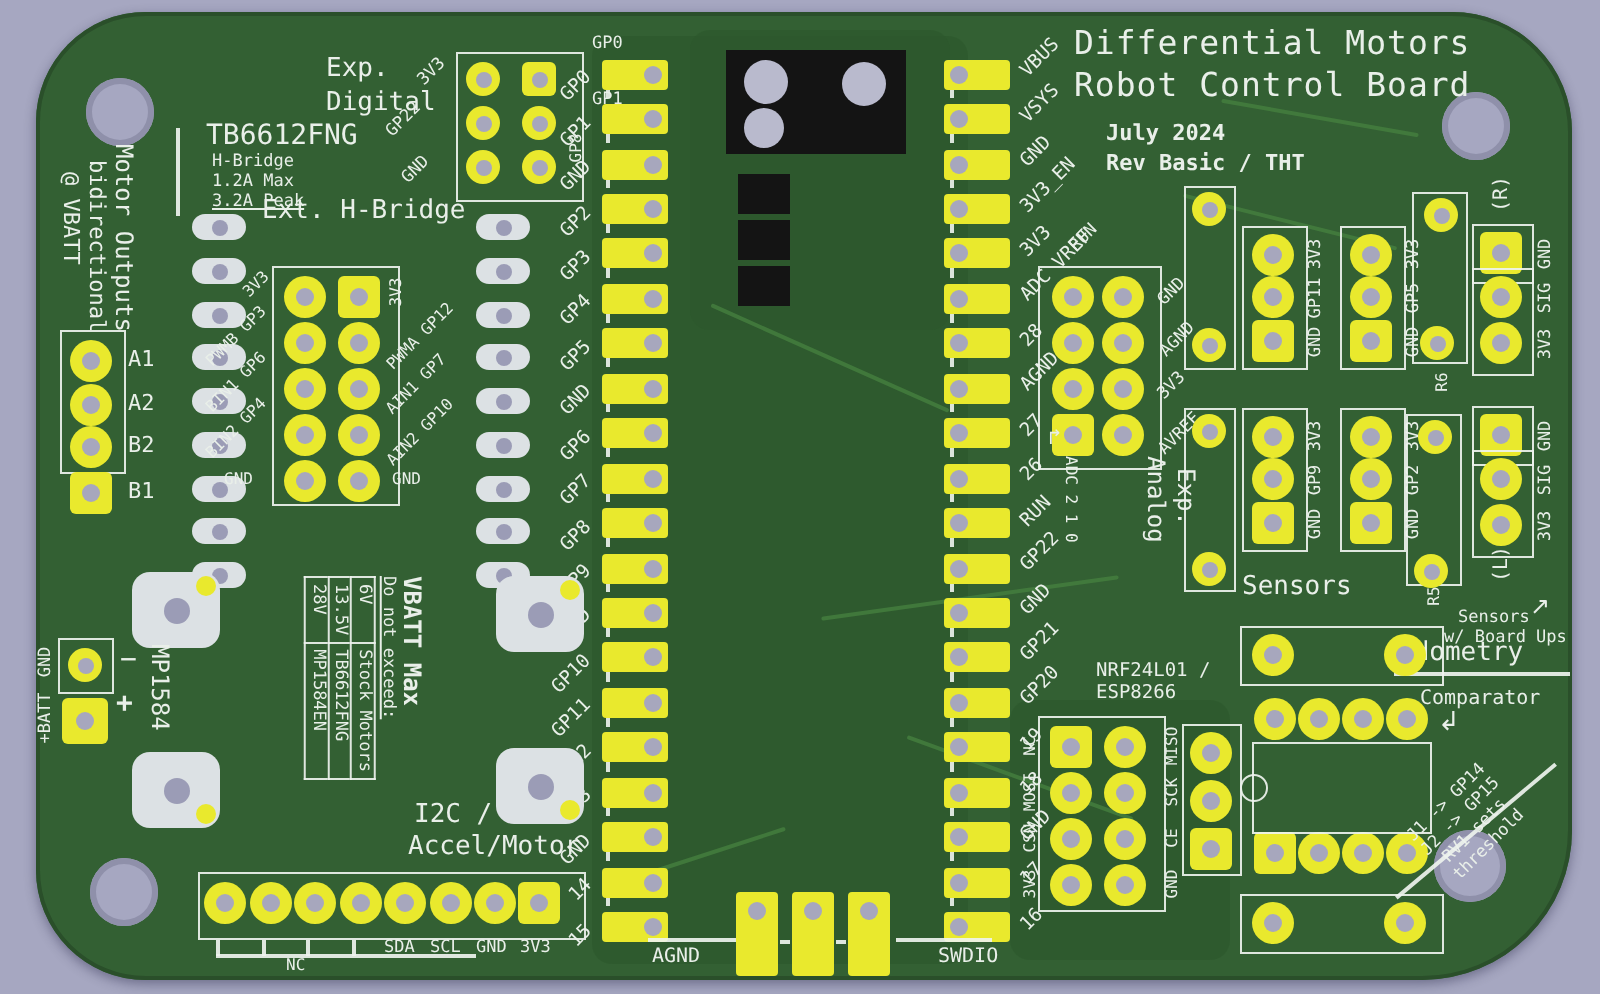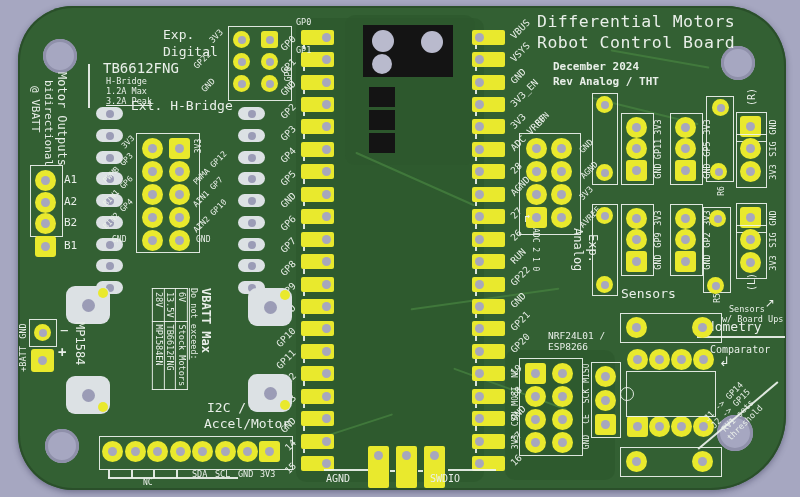--- a/index.html
+++ b/index.html
@@ -68,22 +68,22 @@
   <div class="trace" style="left:432px;top:382px;width:120px;transform:rotate(20deg);"></div>
 </div>
 
 <div class="hole-m" style="left:43px;top:39px;width:34px;height:34px;"></div>
 <div class="hole-m" style="left:721px;top:46px;width:34px;height:34px;"></div>
 <div class="hole-m" style="left:45px;top:429px;width:34px;height:34px;"></div>
 <div class="hole-m" style="left:717px;top:415px;width:36px;height:36px;"></div>
 
 <div class="txt f16" style="left:537px;top:13px;">Differential Motors</div>
 <div class="txt f16" style="left:537px;top:34px;">Robot Control Board</div>
-<div class="txt f11 b" style="left:553px;top:61px;">December 2024</div>
-<div class="txt f11 b" style="left:553px;top:76px;">Rev Analog / THT</div>
+<div class="txt f11 b" style="left:553px;top:61px;">July 2024</div>
+<div class="txt f11 b" style="left:553px;top:76px;">Rev Basic / THT</div>
 
 <div class="dashline" style="left:303px;top:30px;height:432px;"></div>
 <div class="dashline" style="left:475px;top:30px;height:432px;"></div>
 
 <div class="pcol pcol-l" style="left:231px;top:26px;width:103px;">
 
     <div class="prow">
       <span class="pl">GP0</span>
       <div class="ppad">
         <i class="hole"></i>
@@ -517,21 +517,21 @@
     <i class="hole" style="left:6px;top:5px;"></i>
   </div>
 <div class="ppad" style="left:424px;top:446px;width:21px;height:42px;">
     <i class="hole" style="left:6px;top:5px;"></i>
   </div>
 <div class="line" style="left:390px;top:470px;width:5px;height:2px;"></div>
 <div class="line" style="left:418px;top:470px;width:5px;height:2px;"></div>
 <div class="line" style="left:324px;top:469px;width:44px;height:1.5px;"></div>
 <div class="line" style="left:448px;top:469px;width:48px;height:1.5px;"></div>
 <span class="txt f10" style="left:326px;top:473px;">AGND</span>
-<span class="txt f10" style="left:430px;top:473px;">SWDIO</span>
+<span class="txt f10" style="left:469px;top:473px;">SWDIO</span>
 
 <div class="box" style="left:519px;top:133px;width:60px;height:100px;"></div>
 <div class="pin" style="left:526px;top:138px;"></div>
 <div class="pin" style="left:551px;top:138px;"></div>
 <div class="pin" style="left:526px;top:161px;"></div>
 <div class="pin" style="left:551px;top:161px;"></div>
 <div class="pin" style="left:526px;top:184px;"></div>
 <div class="pin" style="left:551px;top:184px;"></div>
 <div class="pin sq" style="left:526px;top:207px;"></div>
 <div class="pin" style="left:551px;top:207px;"></div>

